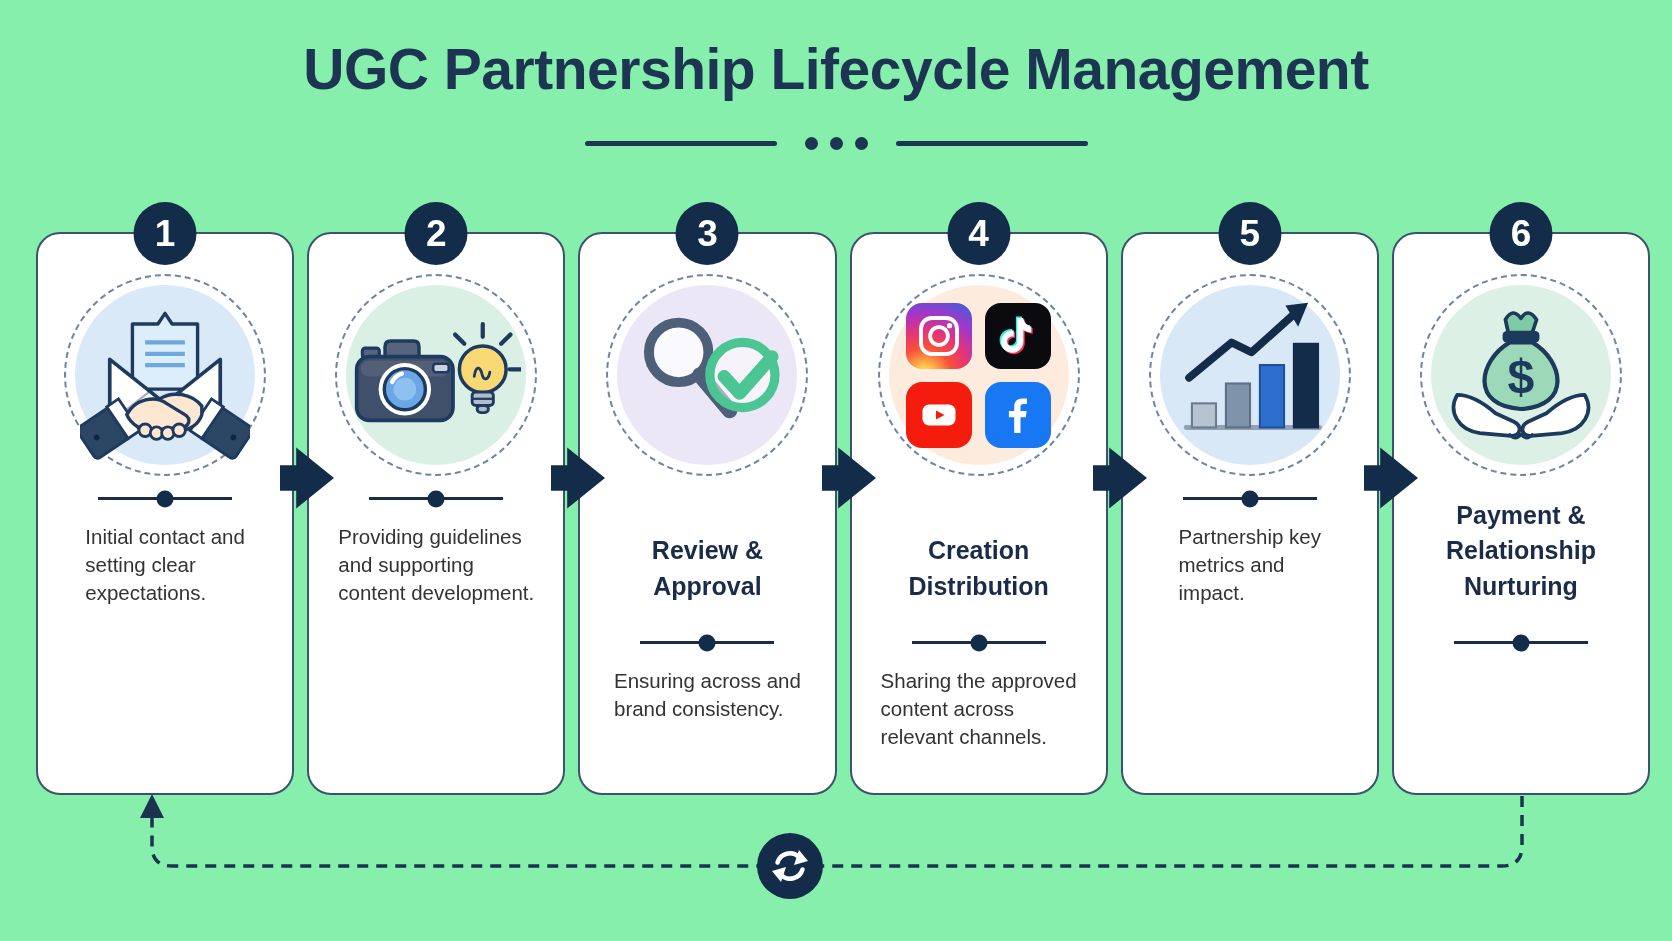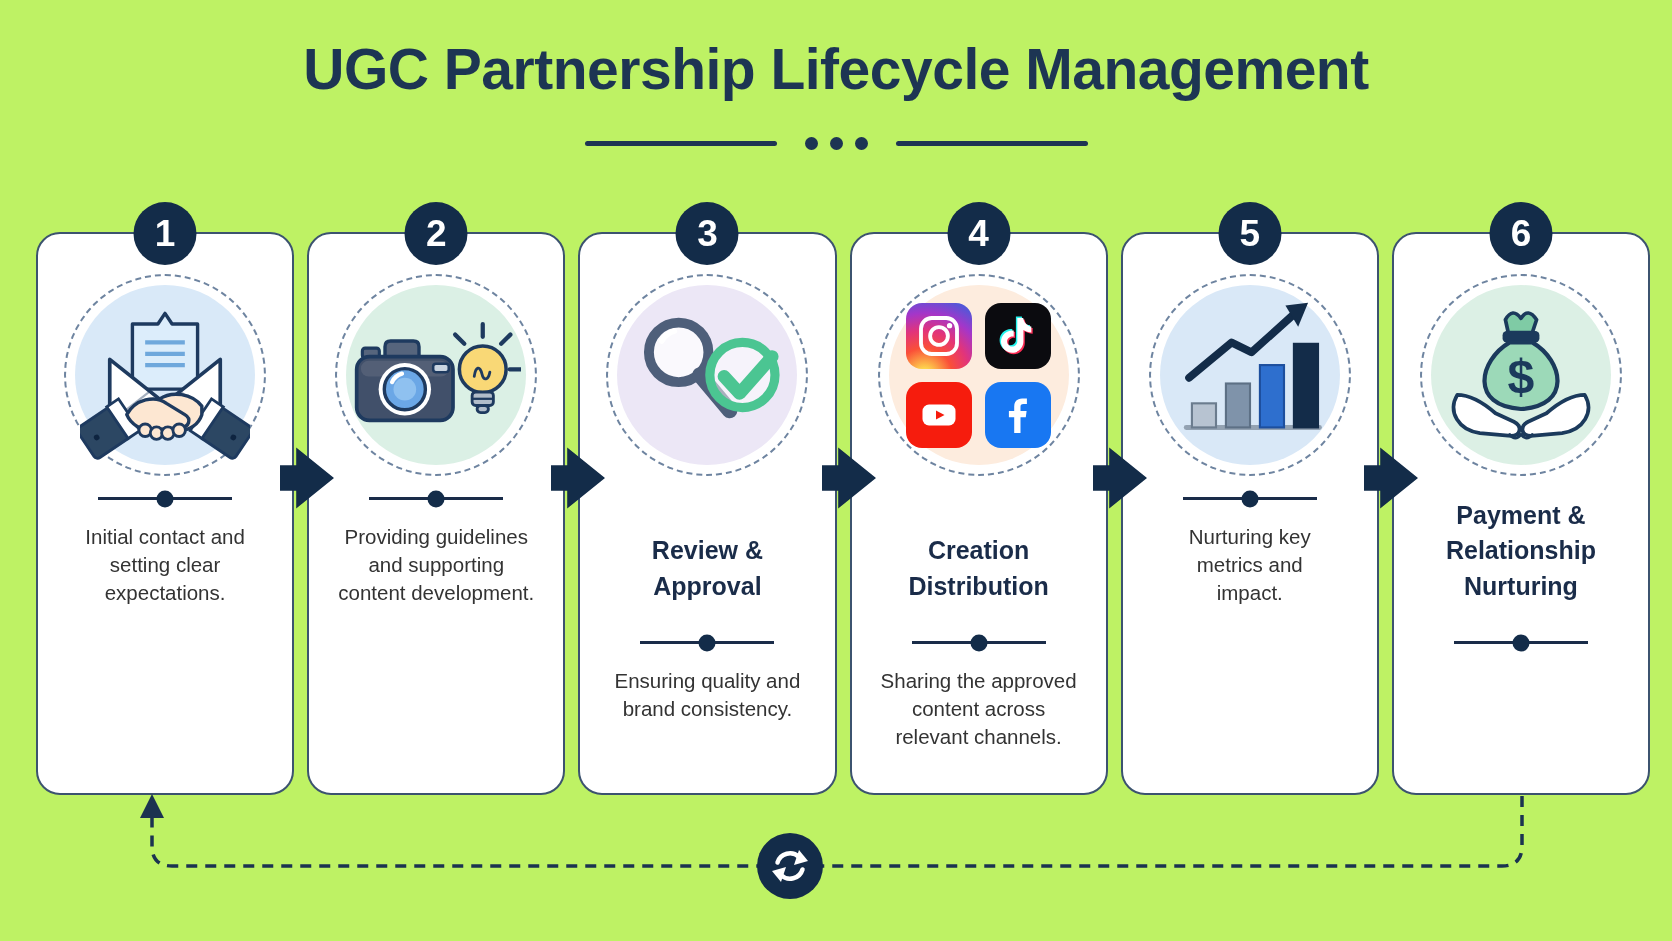--- a/index.html
+++ b/index.html
@@ -1,16 +1,16 @@
 <!DOCTYPE html>
 <html><head>
 <meta charset="utf-8">
 <style>
   html,body{margin:0;padding:0;background:#fff;}
-  .page{position:relative;width:1672px;height:941px;background:#bef264;overflow:hidden;
+  .page{position:relative;width:1672px;height:941px;background:#86efac;overflow:hidden;
         font-family:"Liberation Sans","DejaVu Sans",sans-serif;}
   
   .main-title{position:absolute;top:36px;left:0;right:0;margin:0;text-align:center;
         font-size:57px;font-weight:bold;letter-spacing:-0.5px;color:#1d3553;}
   .title-divider{position:absolute;top:137px;left:0;right:0;display:flex;
         justify-content:center;align-items:center;}
   .tl-line{width:192px;height:5px;background:#1d3553;border-radius:3px;margin:0 22px;}
   .tl-dot{width:13px;height:13px;border-radius:50%;background:#1d3553;margin:0 6px;}
   
   .cards-row{position:absolute;left:36px;top:232px;width:1614px;height:563px;
@@ -26,21 +26,21 @@
   .icon-inner{width:180px;height:180px;border-radius:50%;
         display:flex;align-items:center;justify-content:center;}
   .icon-inner > svg{width:170px;height:170px;}
   .card-title{margin:16px;height:112px;display:flex;align-items:flex-end;justify-content:center;
         text-align:center;font-size:25px;line-height:1.42;font-weight:bold;color:#1a2c49;
         white-space:pre-line;}
   .card-divider{position:relative;width:134px;height:17px;margin-top:14px;flex:none;}
   .cd-line{position:absolute;left:0;right:0;top:7px;height:2.5px;background:#1a2c49;}
   .cd-dot{position:absolute;left:50%;top:50%;transform:translate(-50%,-50%);
         width:17px;height:17px;border-radius:50%;background:#132c49;}
-  .card-desc{margin:16px 6px 0;text-align:center;font-size:20.5px;line-height:1.36;
+  .card-desc{margin:16px 6px 0;text-align:left;font-size:20.5px;line-height:1.36;
         color:#333333;white-space:pre-line;}
   
   .flow-arrow{position:absolute;top:206px;width:54px;height:80px;background:#132c49;z-index:4;
         clip-path:polygon(0 34%,30% 34%,30% 12%,100% 50%,30% 88%,30% 66%,0 66%);}
   
   .social-grid{display:grid;grid-template-columns:66px 66px;gap:13px;}
   .tile{width:66px;height:66px;border-radius:16px;display:flex;align-items:center;justify-content:center;}
   .tile svg{width:48px;height:48px;}
   .tile.instagram{background:radial-gradient(circle at 28% 110%,#fdd64e 8%,#fa4f38 32%,#e2347a 52%,#a436c9 72%,#5157d8 92%);}
   .tile.tiktok{background:#0b0b0f;}
@@ -161,21 +161,21 @@
     <path d="M72 61 l11 12 l23 -26" fill="none" stroke="#4bc592" stroke-width="9" stroke-linecap="round" stroke-linejoin="round"></path>
   </svg>
 </div>
     </div>
     <h2 class="card-title">Review &amp;
 Approval</h2>
     <div class="card-divider">
       <span class="cd-line"></span>
       <span class="cd-dot"></span>
     </div>
-    <p class="card-desc">Ensuring quality and
+    <p class="card-desc">Ensuring across and
 brand consistency.</p>
   </section>
 
   <section class="card">
     <div class="badge">
       <span>4</span>
     </div>
     <div class="icon-ring">
       <div class="icon-inner" style="background: rgb(253, 236, 222);">
   <div class="social-grid">
@@ -232,21 +232,21 @@
     <rect x="91" y="38" width="17" height="59" fill="#132c49" stroke="#132c49" stroke-width="1.5"></rect>
     <polyline points="17,62 47,37 61,44 90,18" fill="none" stroke="#132c49" stroke-width="5.5" stroke-linejoin="round" stroke-linecap="round"></polyline>
     <polygon points="101,9 85,11 94,26" fill="#132c49"></polygon>
   </svg>
 </div>
     </div>
     <div class="card-divider">
       <span class="cd-line"></span>
       <span class="cd-dot"></span>
     </div>
-    <p class="card-desc">Nurturing key
+    <p class="card-desc">Partnership key
 metrics and
 impact.</p>
   </section>
 
   <section class="card">
     <div class="badge">
       <span>6</span>
     </div>
     <div class="icon-ring">
       <div class="icon-inner" style="background: rgb(220, 240, 229);">

